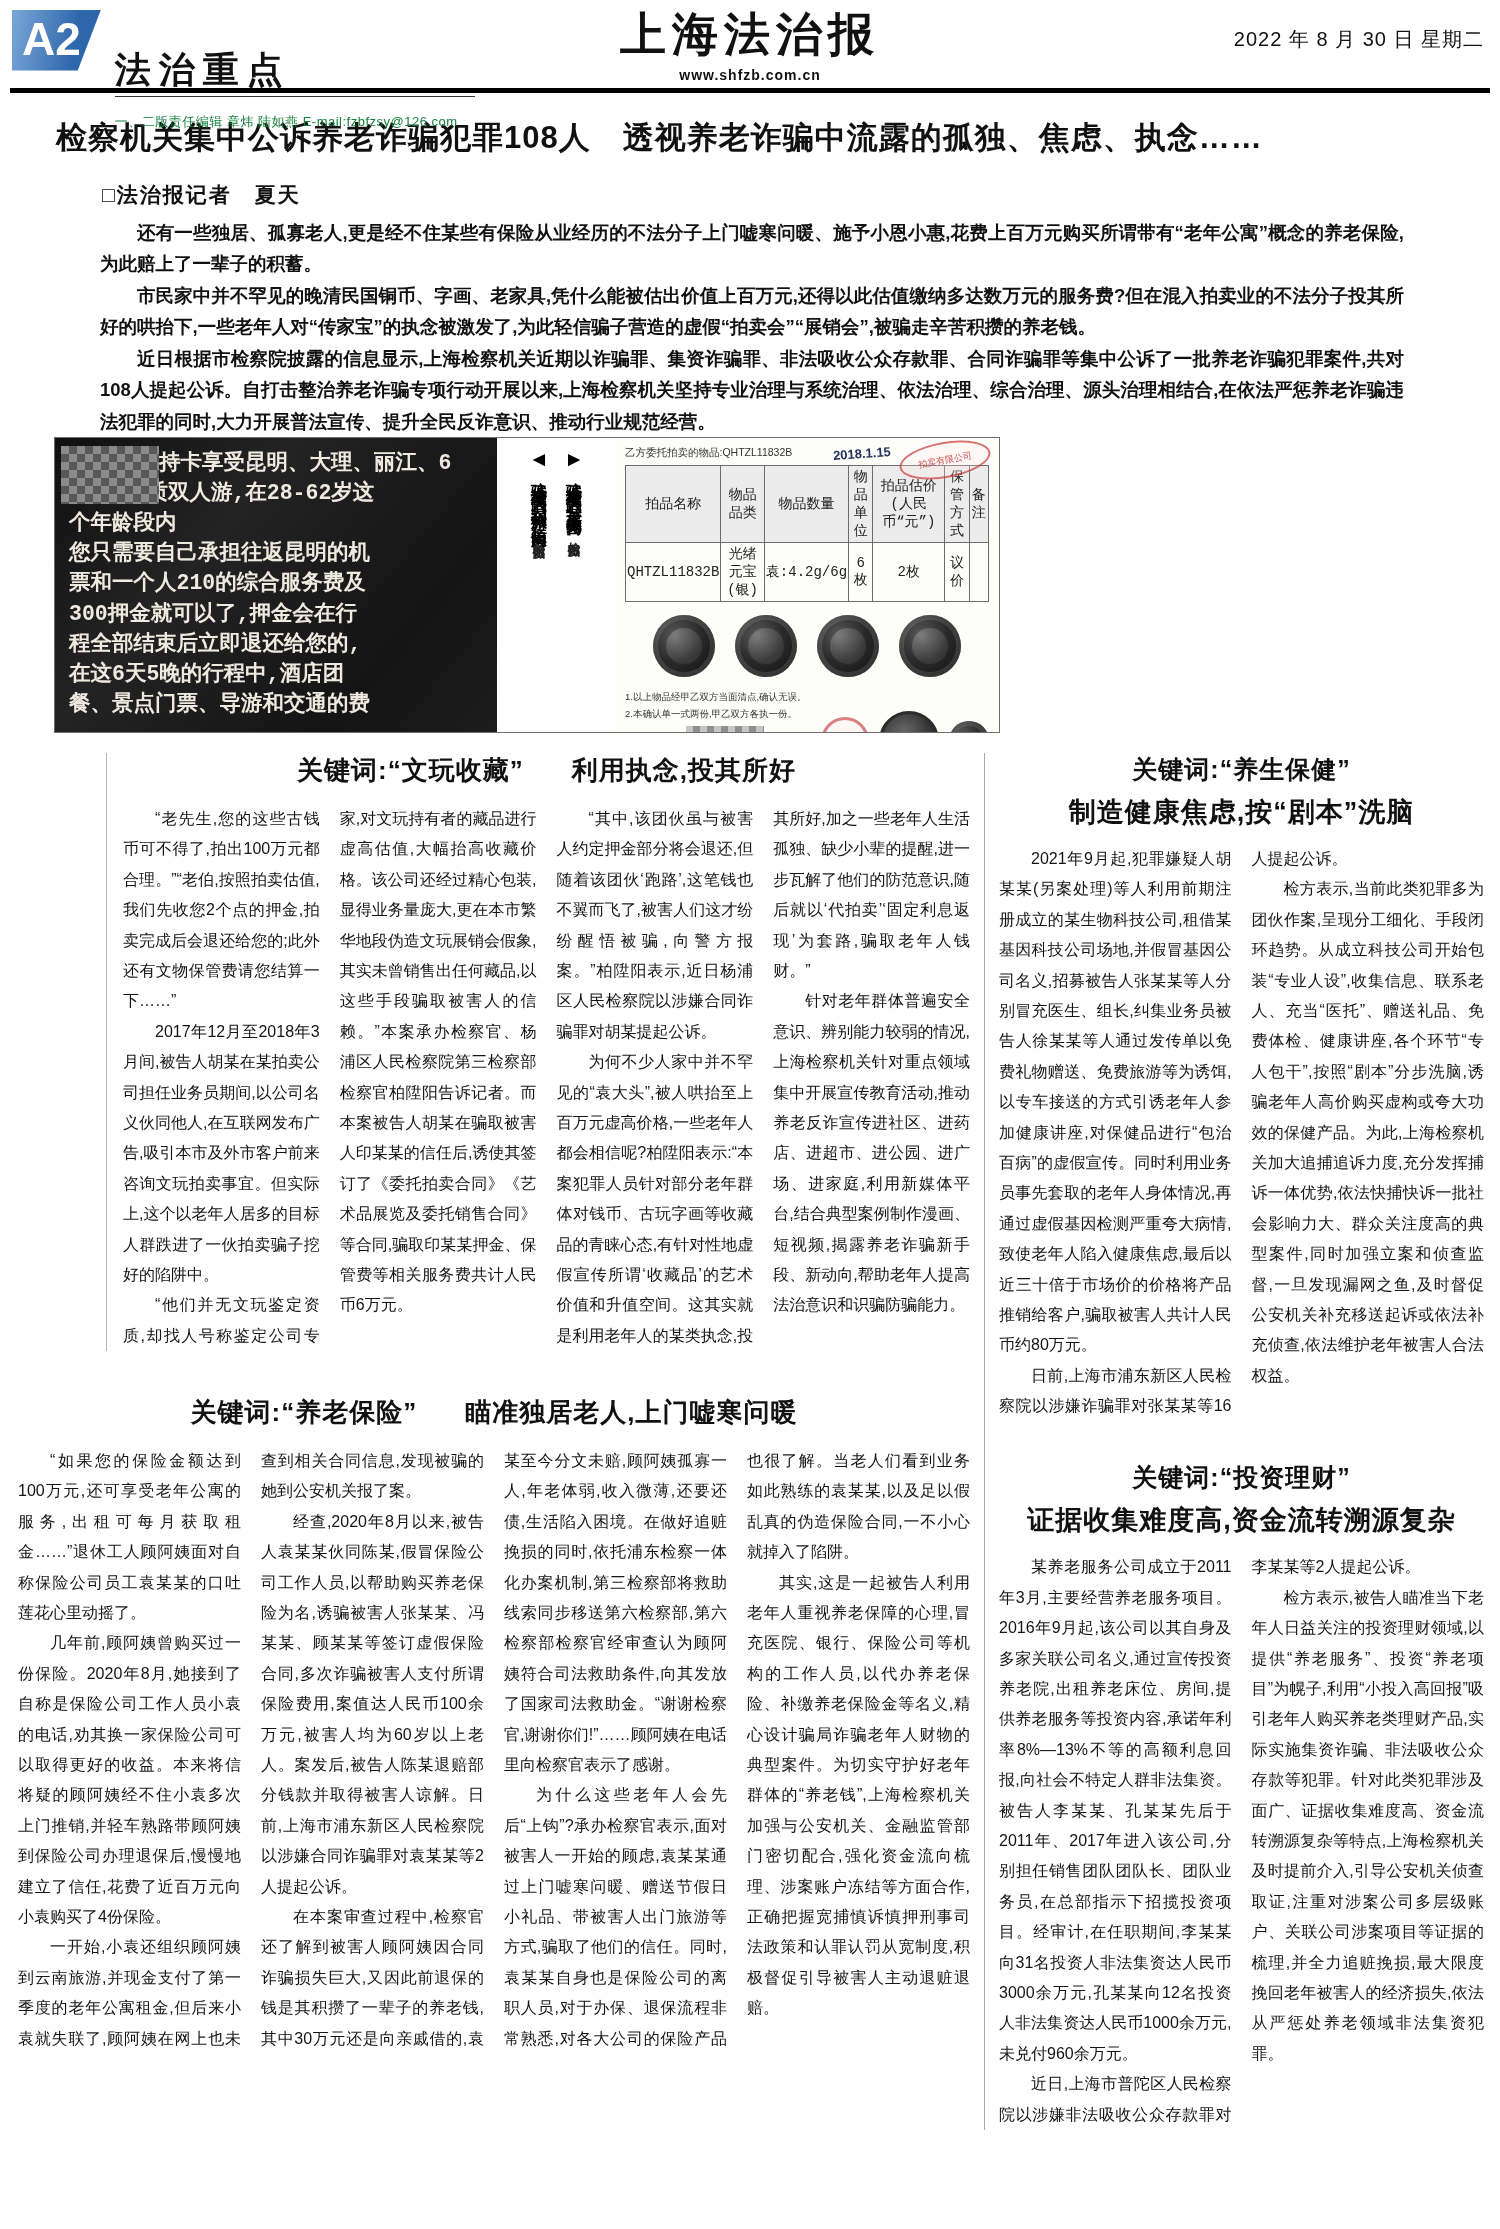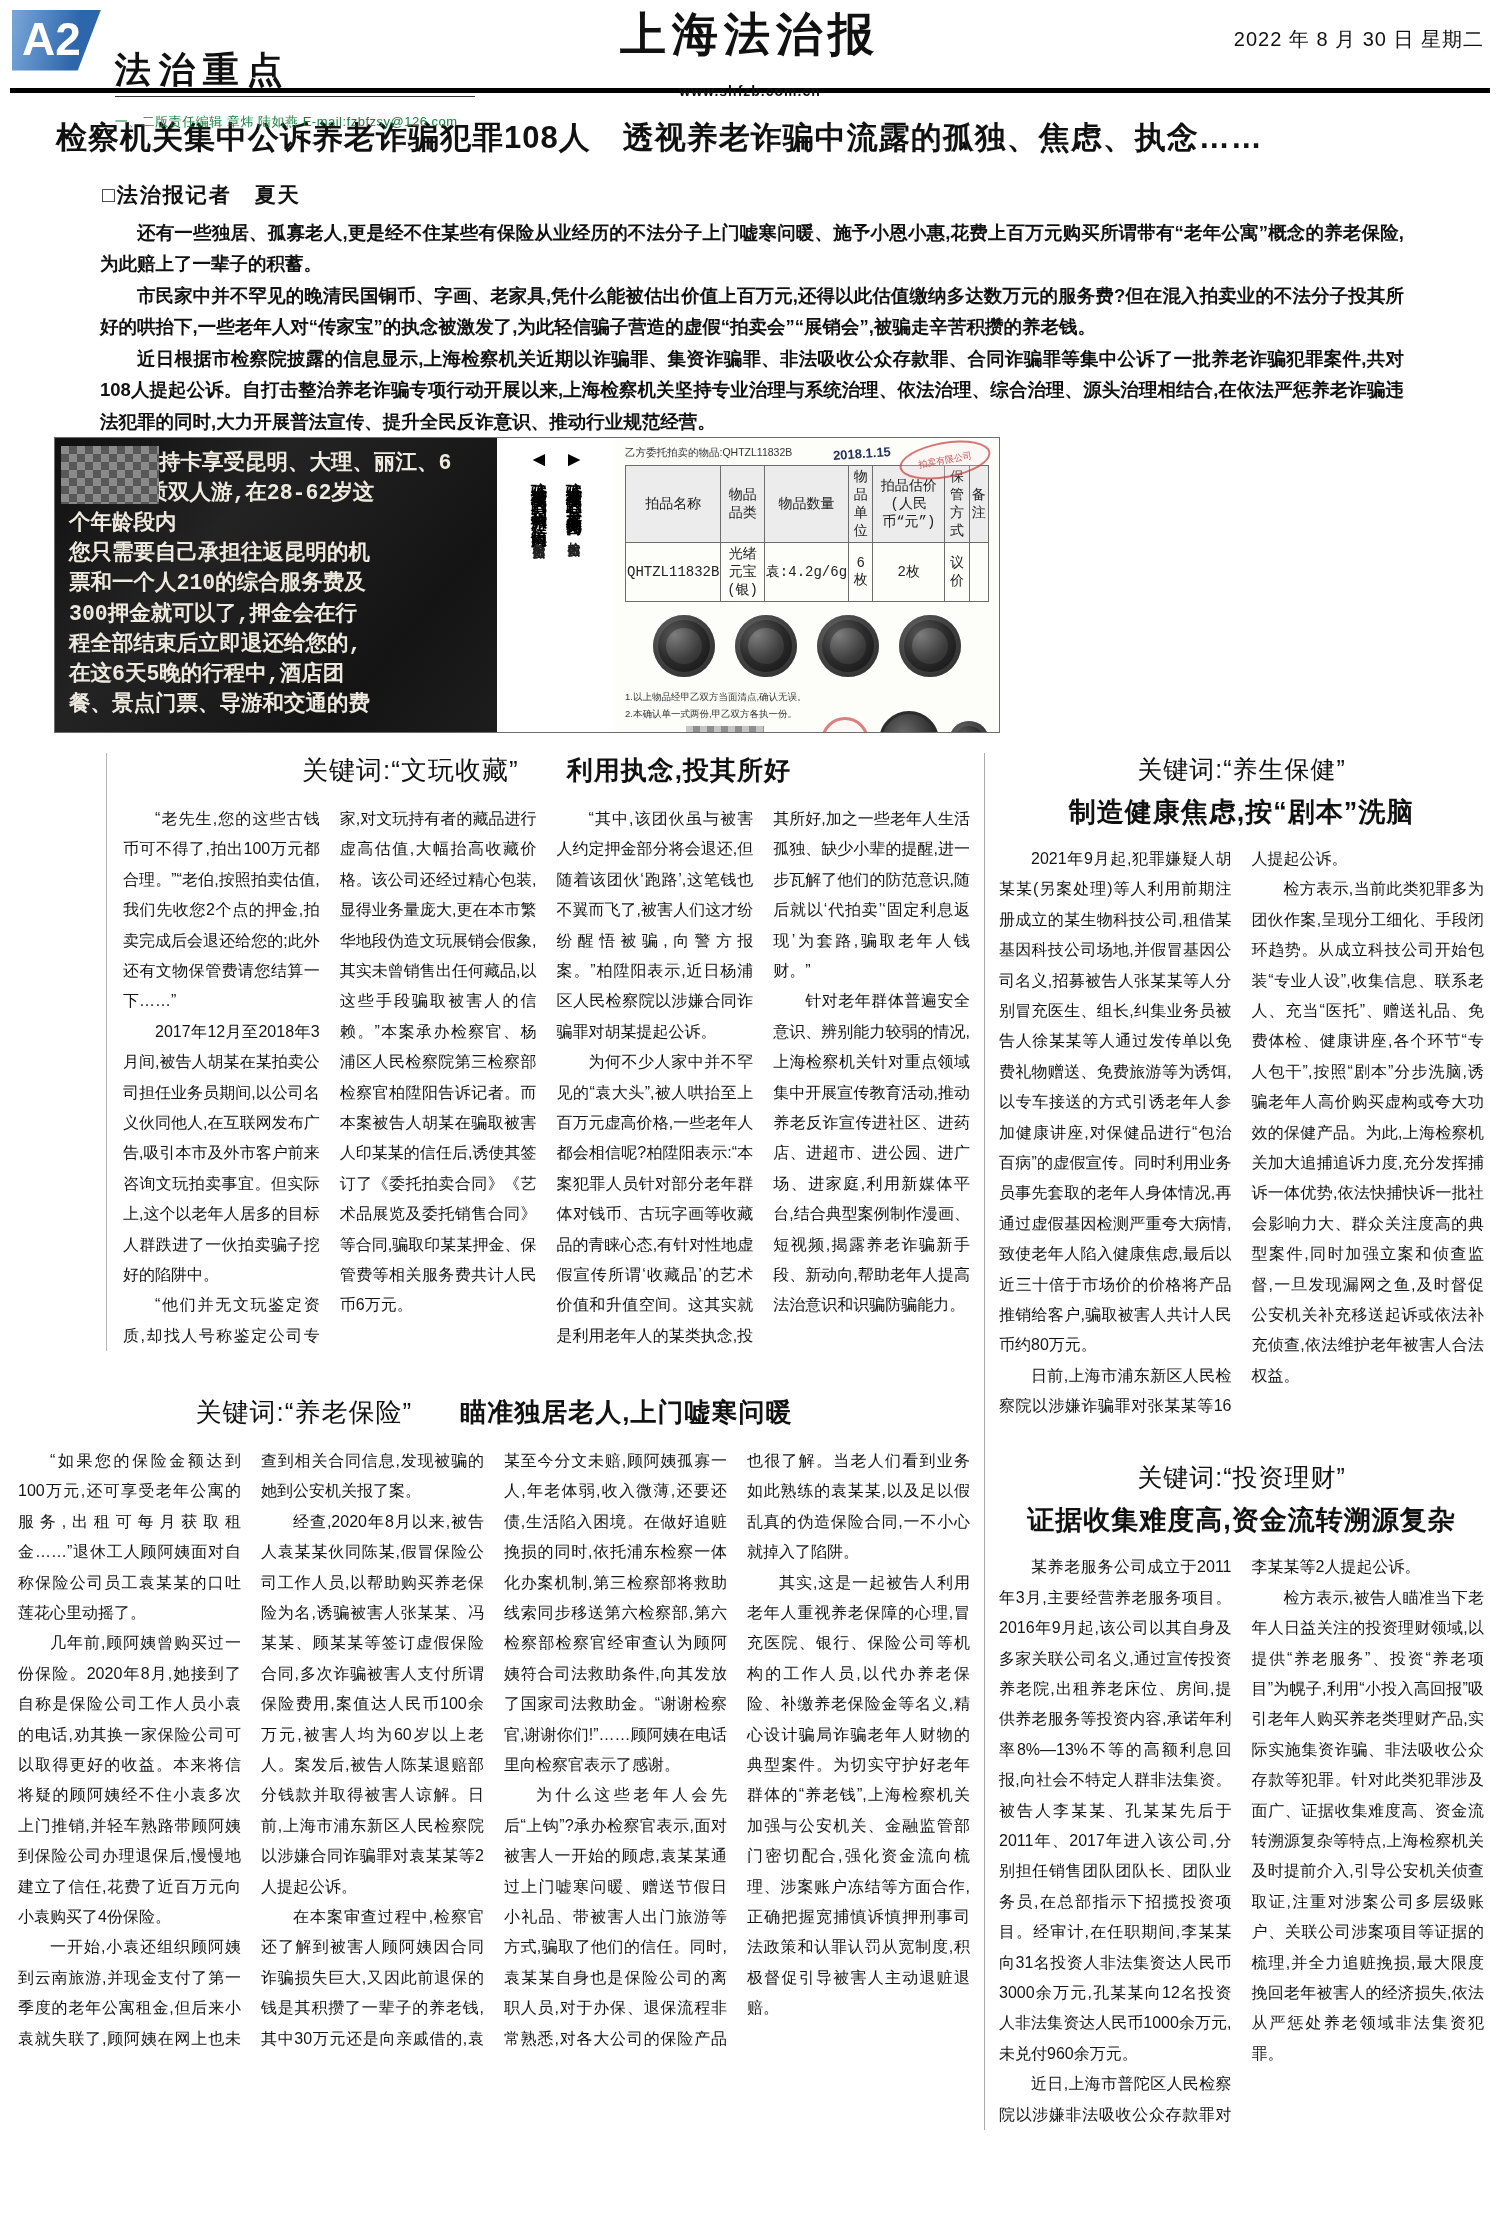--- a/index.html
+++ b/index.html
@@ -21,21 +21,21 @@
     display:inline-block; background: linear-gradient(100deg,#7aa7d9 0%, #2e66ab 70%);
     color:#fff; font-weight:900; font-size:46px; line-height:1.1;
     padding: 4px 20px 6px 10px;
     clip-path: polygon(0 0, 100% 0, 74% 100%, 0 100%);
   }
   .mh-left-text { margin-left: 14px; }
   .section-name { font-size:36px; font-weight:900; letter-spacing:8px; line-height:1.05;margin-top:41px; }
   .editors { font-size:13px; color:#15803d; border-top:1px solid #333; margin-top:7px; padding-top:16px; width: 360px; letter-spacing:0.5px; }
   .mh-center { position:absolute; left:0; right:0; top:4px; text-align:center; pointer-events:none; }
   .paper-name { font-family:"Liberation Serif", serif; font-size:46px; font-weight:900; letter-spacing:6px; }
-  .website { font-size:14px; font-weight:700; margin-top:17px; letter-spacing:1px; }
+  .website { font-size:14px; font-weight:700; margin-top:1px; letter-spacing:1px; }
   .mh-right { margin-left:auto; padding-top:16px; }
   .date { font-size:20px; letter-spacing:1px; }
   .rule-thick { height:5px; background:#000; margin: 2px 10px 0 10px; }
 
   
   .kicker { margin: 24px 40px 0 56px; font-size:31px; font-weight:900; letter-spacing:1px; white-space:nowrap; }
   .main-headline {
     margin: 10px 8px 0 8px; font-size:92px; font-weight:900; line-height:1.08;
     letter-spacing:10px; white-space:nowrap; text-align:left;
   }
@@ -81,21 +81,21 @@
     background: radial-gradient(circle at 40% 35%, #6a6a6a 0%, #303030 60%, #1a1a1a 100%); }
   .seal-red { width:48px; height:48px; border-radius:50%; border:3px solid rgba(193,46,46,.6); background:rgba(255,235,235,.3); }
 
   
   .body-grid { display:flex; margin: 20px 16px 0 18px; align-items:stretch; }
   .col-left { width: 952px; flex:none; }
   .vrule { width:1px; background:#a8a8a8; margin: 0 14px; flex:none; }
   .col-right { flex:1; }
 
   .art-head { display:flex; justify-content:center; align-items:baseline; gap:48px; margin-bottom:16px; }
-  .art-head .kw { font-size:26px; font-weight:400; letter-spacing:1px;text-align:center; }
+  .art-head .kw { font-size:26px; font-weight:700; letter-spacing:1px;text-align:center; }
   .art-head .ttl { font-size:26px; font-weight:900; letter-spacing:1px; }
   .art-head.stacked { display:block; text-align:center; margin-bottom:14px; }
   .art-head.stacked .kw { display:block; font-size:25px; }
   .art-head.stacked .ttl { display:block; font-size:27px; margin-top:8px; }
 
   .art-cols { text-align:justify; font-size:16px; line-height:1.9; color:#141414; column-gap:20px; }
   .art-cols p { margin:0; text-indent:2em; }
   .cols4 { column-count:4; }
   .cols2 { column-count:2; }
 

